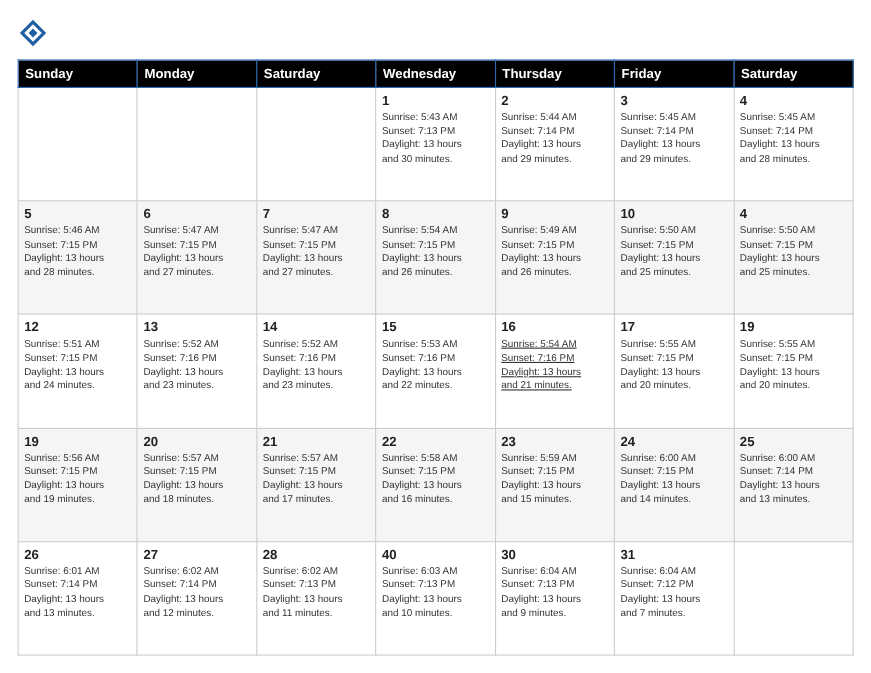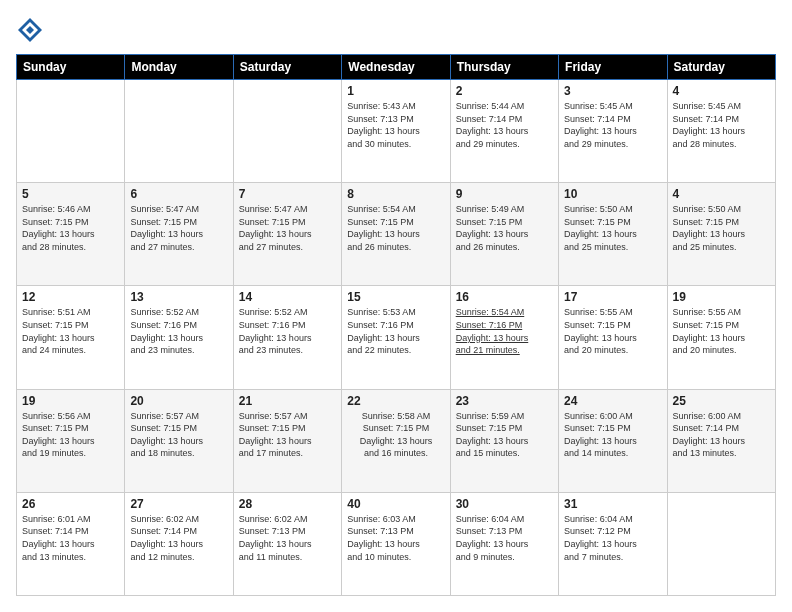--- a/index.html
+++ b/index.html
@@ -294,21 +294,21 @@
           </td>
           <td>
             <div class="day-number">21</div>
             <div class="day-info" style="white-space: pre-line;">Sunrise: 5:57 AM
 Sunset: 7:15 PM
 Daylight: 13 hours
 and 17 minutes.</div>
           </td>
           <td>
             <div class="day-number">22</div>
-            <div class="day-info" style="white-space: pre-line; text-align: center;">Sunrise: 5:58 AM
+            <div class="day-info" style="white-space: pre-line;">Sunrise: 5:58 AM
 Sunset: 7:15 PM
 Daylight: 13 hours
 and 16 minutes.</div>
           </td>
           <td>
             <div class="day-number">23</div>
             <div class="day-info" style="white-space: pre-line;">Sunrise: 5:59 AM
 Sunset: 7:15 PM
 Daylight: 13 hours
 and 15 minutes.</div>

